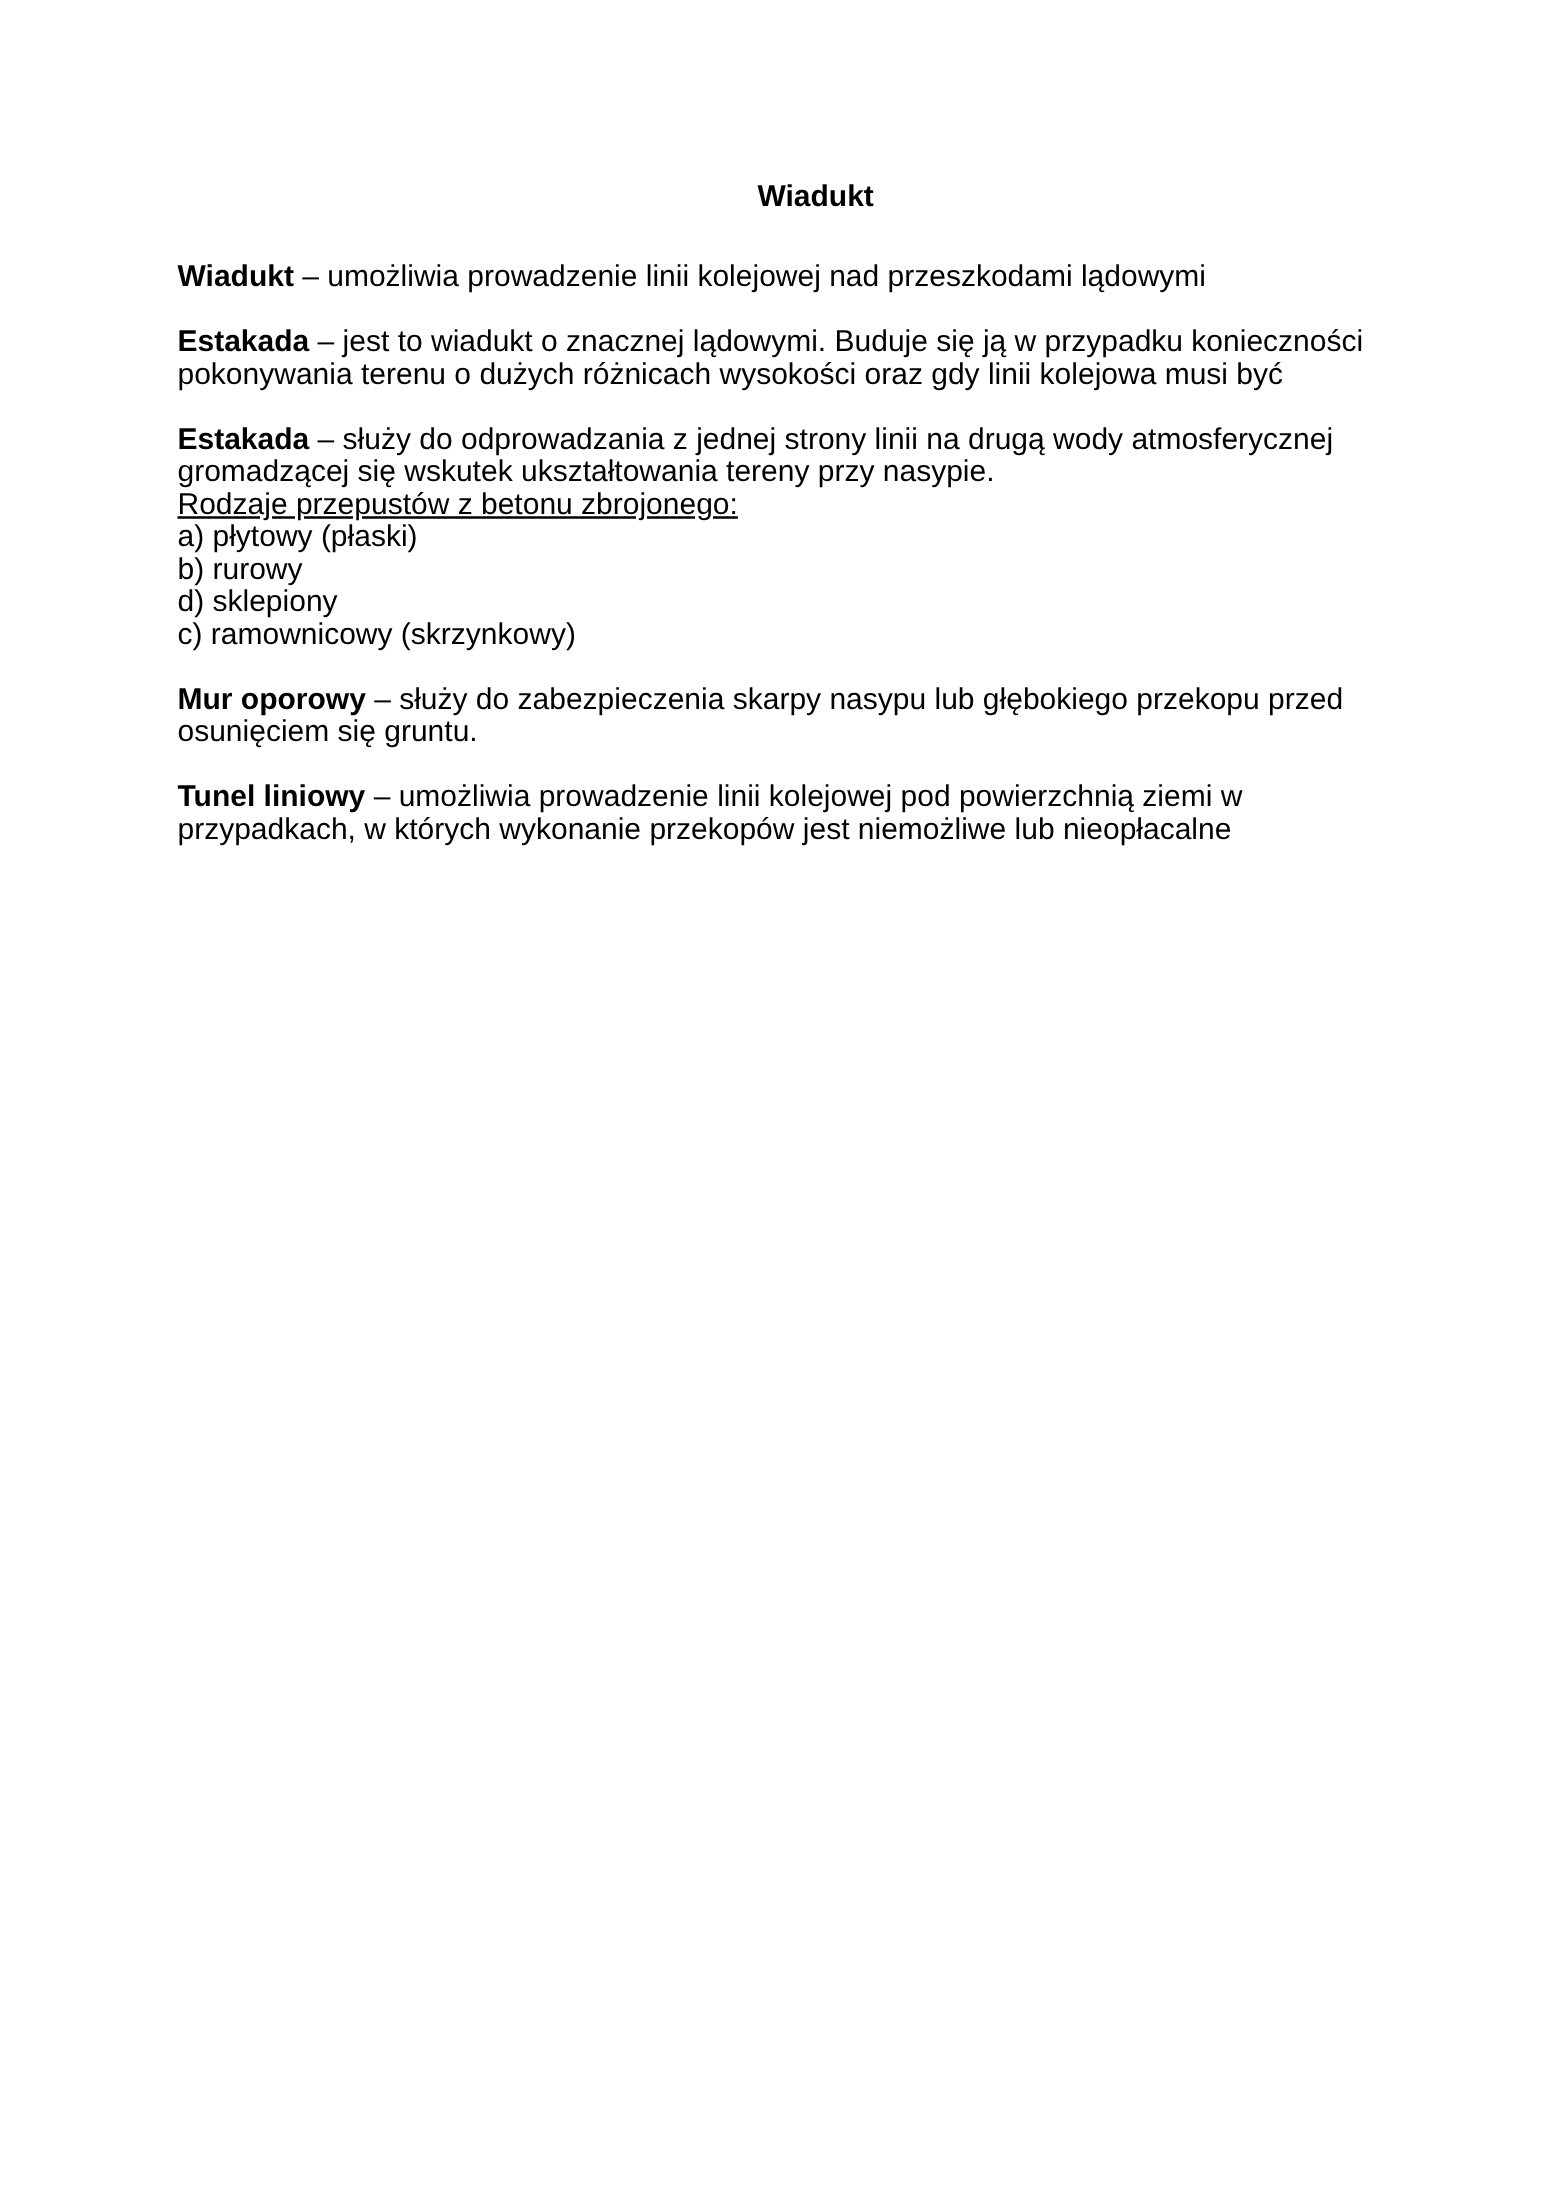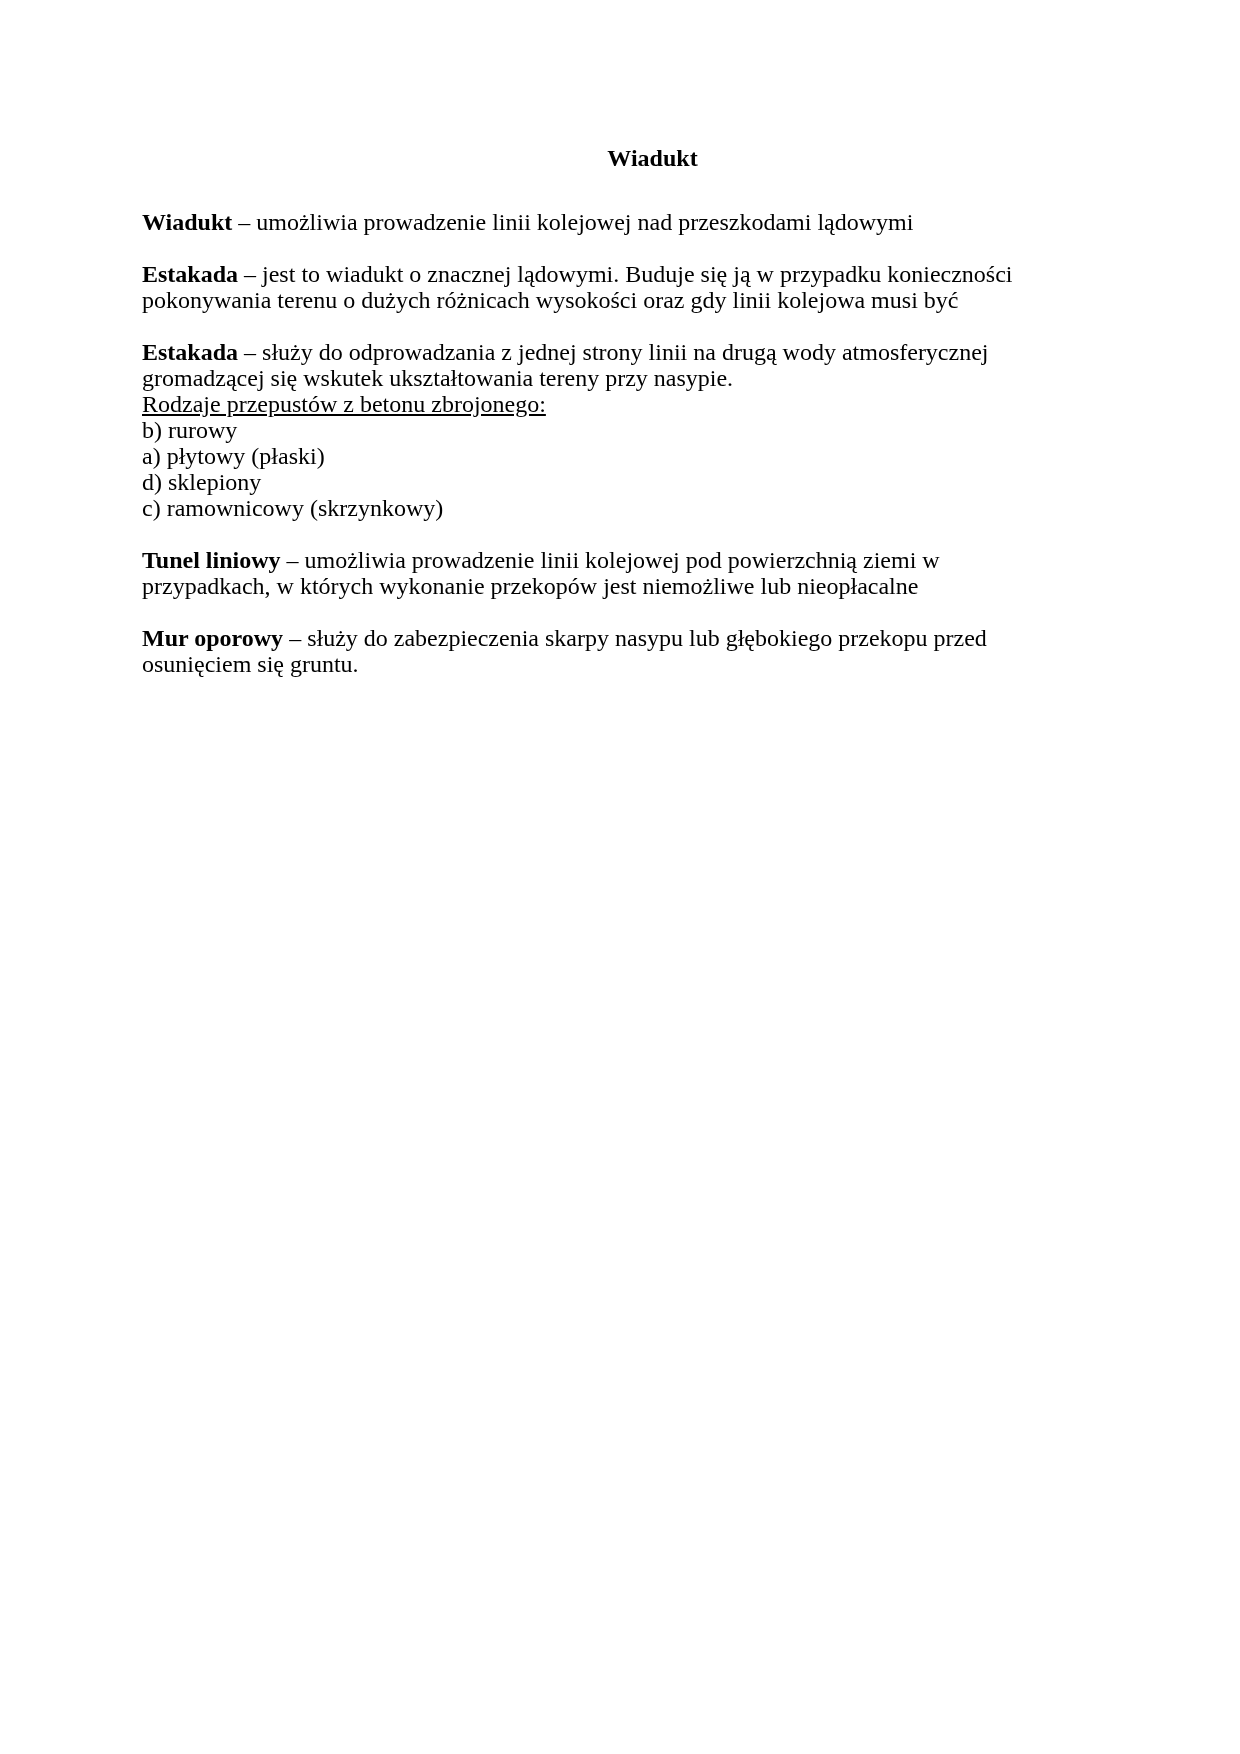--- a/index.html
+++ b/index.html
@@ -10,21 +10,21 @@
   body {
     width: 1240px;
     height: 1754px;
     overflow: hidden;
   }
   .page {
     box-sizing: border-box;
     width: 1240px;
     height: 1244px;
     padding: 145px 77px 0 142px;
-    font-family: Liberation Serif, serif;
+    font-family: Liberation Sans, sans-serif;
     font-size: 24px;
     line-height: 26px;
     color: #000000;
     background: #ffffff;
   }
   .doc-title {
     font-weight: bold;
     text-align: center;
     margin: 0 0 38px 0;
     font-size: 24px;
@@ -49,27 +49,27 @@
         <div class="line"><span class="seg-bold ">Wiadukt</span><span class=""> – umożliwia prowadzenie linii kolejowej nad przeszkodami lądowymi</span></div>
       </div>
       <div class="block">
         <div class="line"><span class="seg-bold ">Estakada</span><span class=""> – jest to wiadukt o znacznej lądowymi. Buduje się ją w przypadku konieczności</span></div>
         <div class="line"><span class="">pokonywania terenu o dużych różnicach wysokości oraz gdy linii kolejowa musi być</span></div>
       </div>
       <div class="block">
         <div class="line"><span class="seg-bold ">Estakada</span><span class=""> – służy do odprowadzania z jednej strony linii na drugą wody atmosferycznej</span></div>
         <div class="line"><span class="">gromadzącej się wskutek ukształtowania tereny przy nasypie.</span></div>
         <div class="line"><span class="seg-underline">Rodzaje przepustów z betonu zbrojonego:</span></div>
+        <div class="line"><span class="">a) płytowy (płaski)</span></div>
         <div class="line"><span class="">b) rurowy</span></div>
-        <div class="line"><span class="">a) płytowy (płaski)</span></div>
         <div class="line"><span class="">d) sklepiony</span></div>
         <div class="line"><span class="">c) ramownicowy (skrzynkowy)</span></div>
+      </div>
+      <div class="block">
+        <div class="line"><span class="seg-bold ">Mur oporowy</span><span class=""> – służy do zabezpieczenia skarpy nasypu lub głębokiego przekopu przed</span></div>
+        <div class="line"><span class="">osunięciem się gruntu.</span></div>
       </div>
       <div class="block">
         <div class="line"><span class="seg-bold ">Tunel liniowy</span><span class=""> – umożliwia prowadzenie linii kolejowej pod powierzchnią ziemi w</span></div>
         <div class="line"><span class="">przypadkach, w których wykonanie przekopów jest niemożliwe lub nieopłacalne</span></div>
       </div>
-      <div class="block">
-        <div class="line"><span class="seg-bold ">Mur oporowy</span><span class=""> – służy do zabezpieczenia skarpy nasypu lub głębokiego przekopu przed</span></div>
-        <div class="line"><span class="">osunięciem się gruntu.</span></div>
-      </div>
     </div>
 </div>
 
 </body></html>

